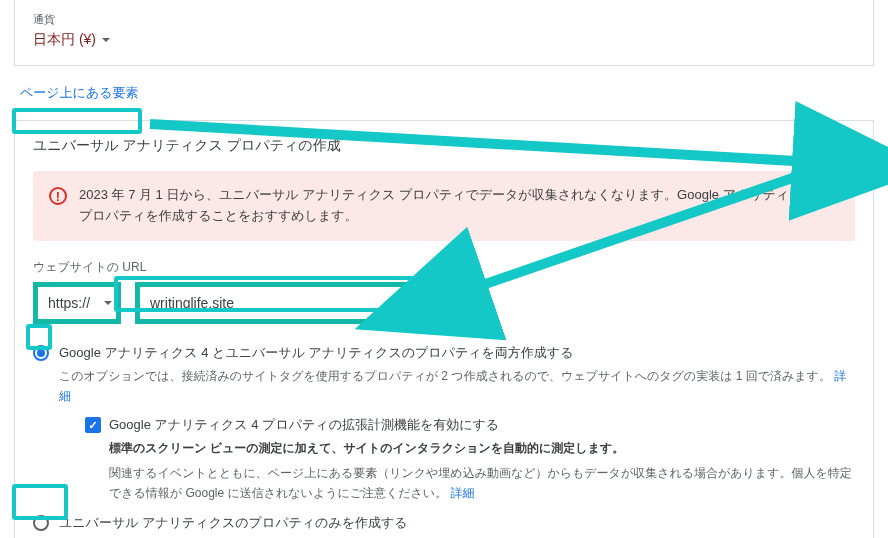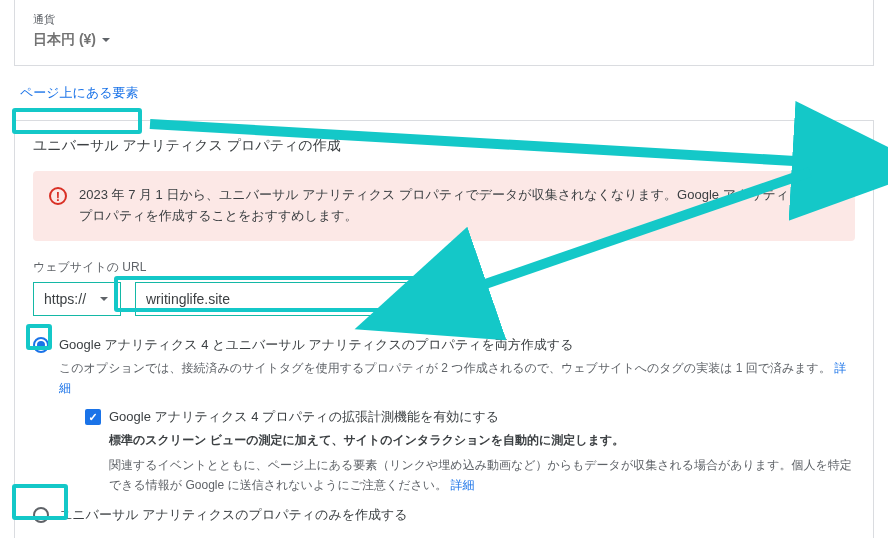--- a/index.html
+++ b/index.html
@@ -19,22 +19,21 @@
   .label-small {
     font-size: 11px;
     color: #5f6368;
   }
   .currency-row {
     display: flex; align-items: center;
     margin-top: 4px;
   }
   .currency-value {
     font-size: 14px;
-    color: #737373;
-    font-weight: bold;
+    color: #7f1d1d;
   }
   .caret-down {
     margin-left: 6px;
     width: 0; height: 0;
     border-left: 4px solid transparent;
     border-right: 4px solid transparent;
     border-top: 4px solid #5f6368;
   }
   .note {
     font-size: 11px;
@@ -95,21 +94,21 @@
     border-radius: 50%;
     display: flex; align-items: center; justify-content: center;
     flex: 0 0 18px;
     margin-top: 2px;
   }
   .warn-icon span { color: #d93025; font-weight: bold; font-size: 13px; line-height: 1; }
 
   .field-label { font-size: 12px; color: #5f6368; margin-bottom: 6px; }
   .url-row { display: flex; gap: 14px; align-items: stretch; }
   .select-box, .text-input {
-    border: 1px solid #14b8a6;
+    border: 5px solid #14b8a6;
     padding: 8px 10px;
     font-size: 14px;
     color: #3c4043;
     background: #fff;
   }
   .select-box { display: flex; align-items: center; gap: 8px; width: 88px; }
   .text-input { width: 300px; }
 
   .options { margin-top: 20px; }
 

